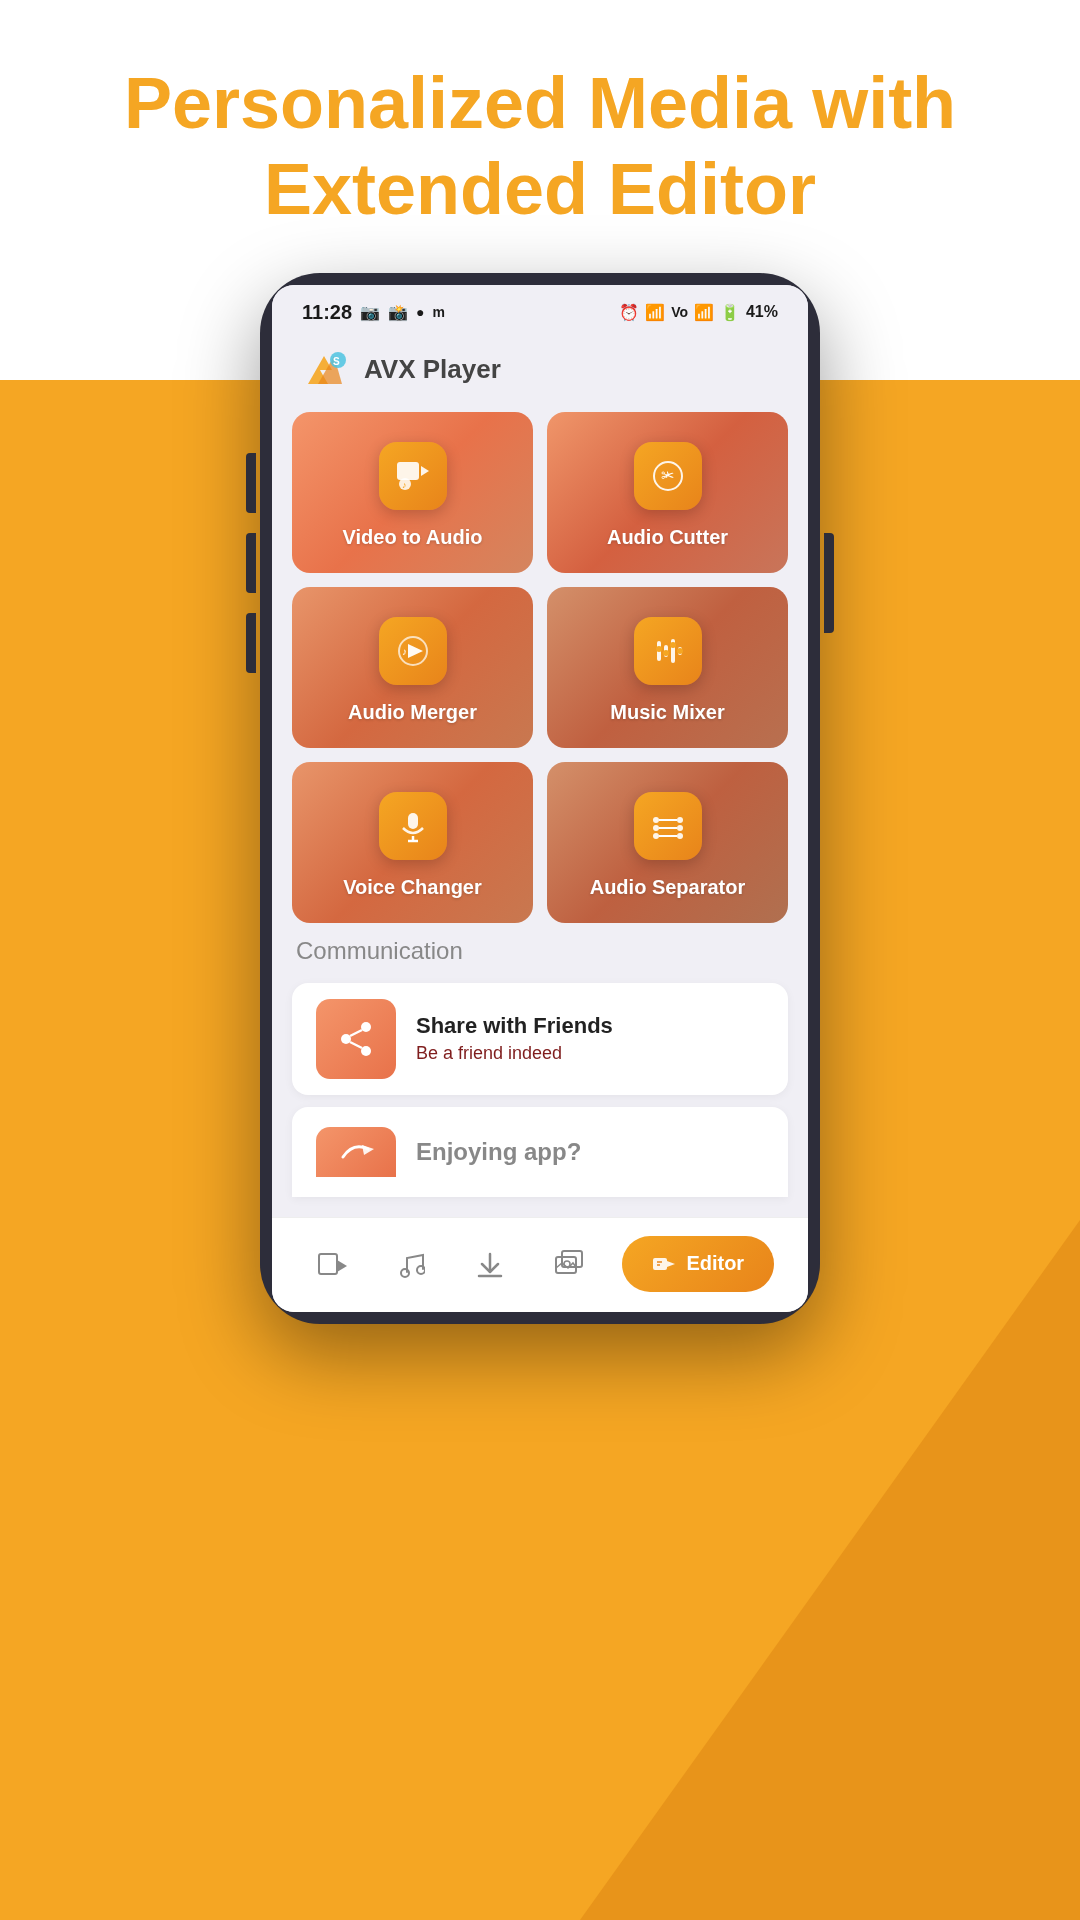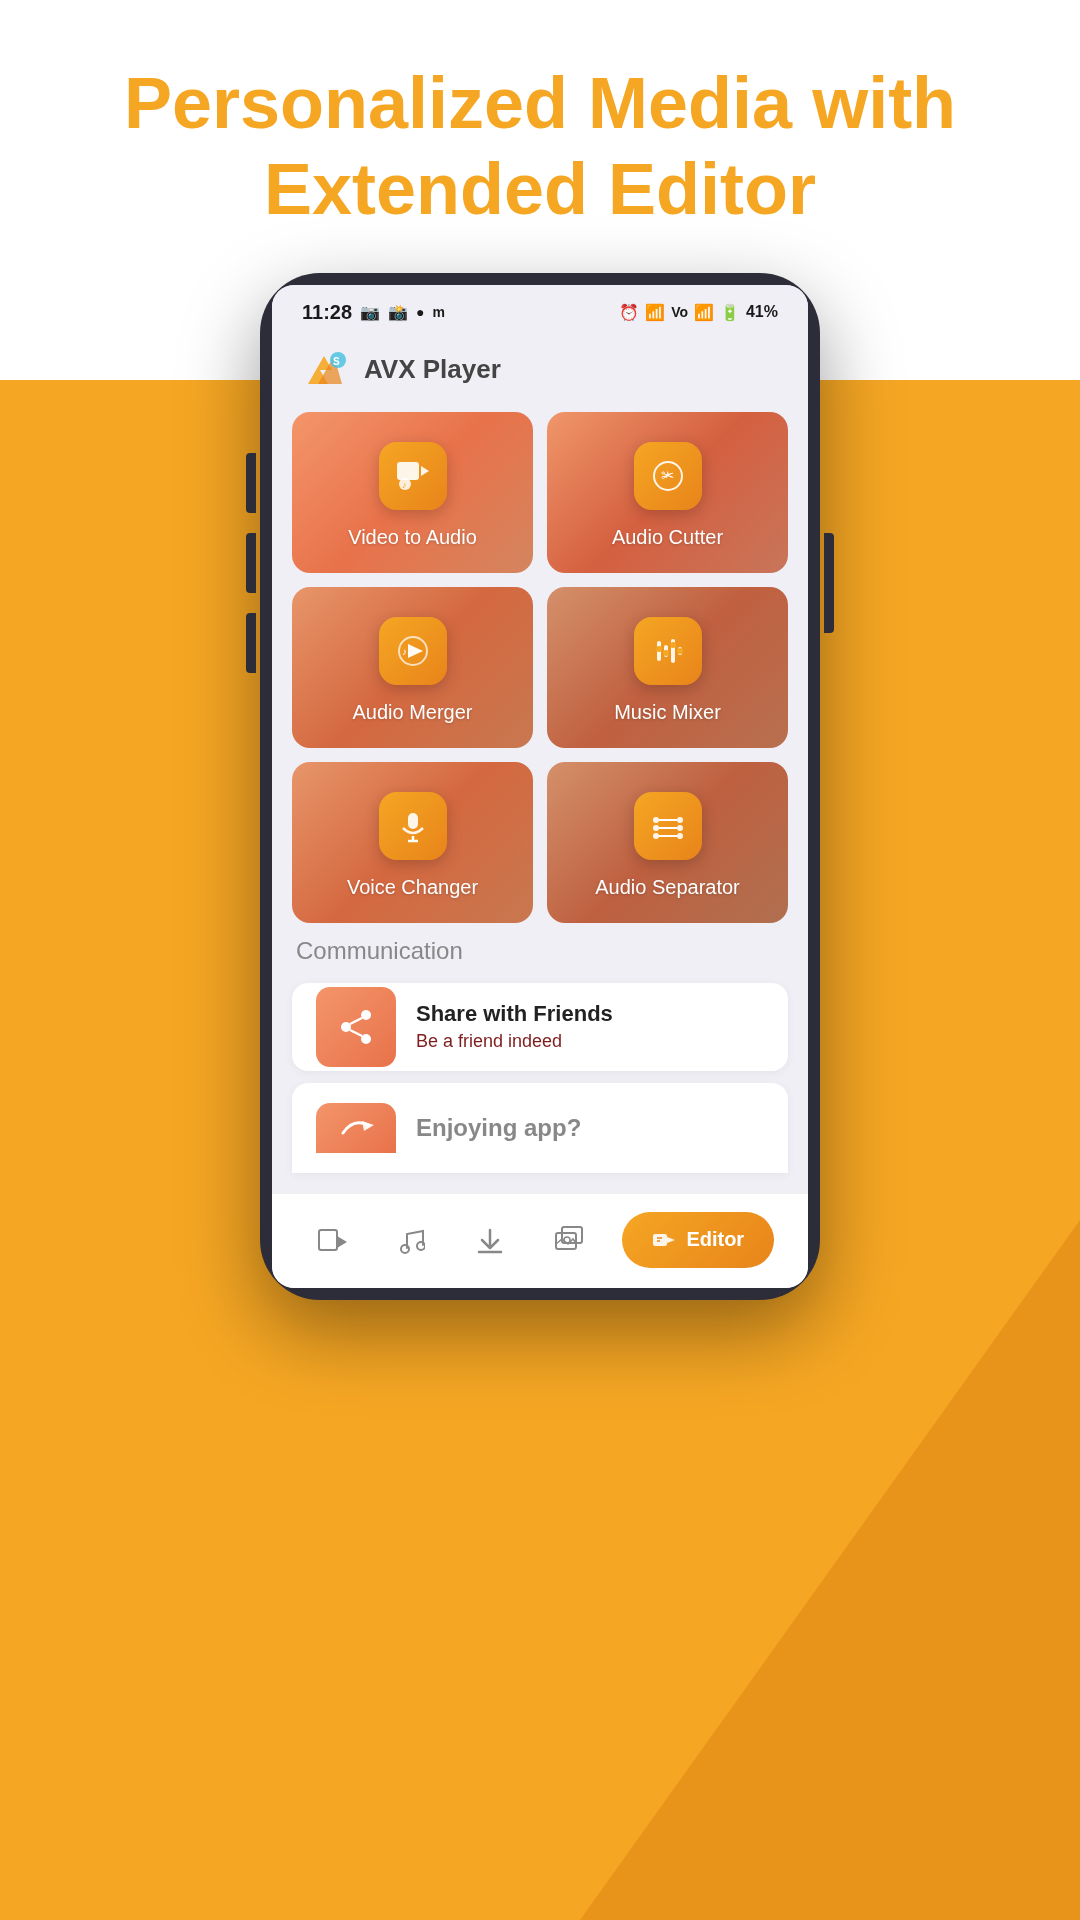--- a/index.html
+++ b/index.html
@@ -150,34 +150,34 @@
       align-items: center;
       justify-content: center;
       margin-bottom: 16px;
       box-shadow: 0 4px 15px rgba(0,0,0,0.2);
       font-size: 30px;
     }
 
     .feature-label {
       color: white;
       font-size: 20px;
-      font-weight: 400;
+      font-weight: 700;
       text-align: center;
       text-shadow: 0 1px 3px rgba(0,0,0,0.2);
     }
 
     
     .communication-section {
       margin-top: 10px;
     }
 
     .comm-card {
       background: white;
       border-radius: 16px;
-      padding: 4px 24px;
+      padding: 16px 24px;
       display: flex;
       align-items: center;
       gap: 20px;
       margin-bottom: 12px;
       box-shadow: 0 2px 10px rgba(0,0,0,0.05);
     }
 
     .comm-icon-box {
       width: 80px;
       height: 80px;

